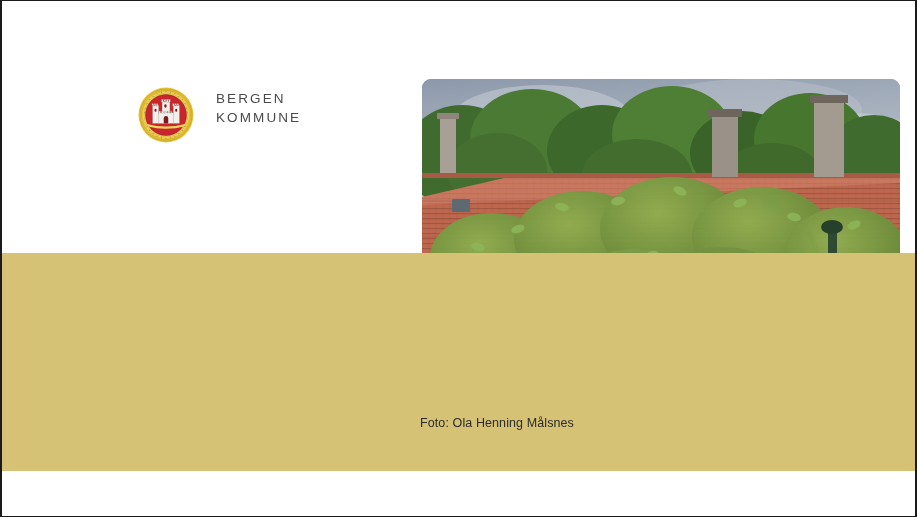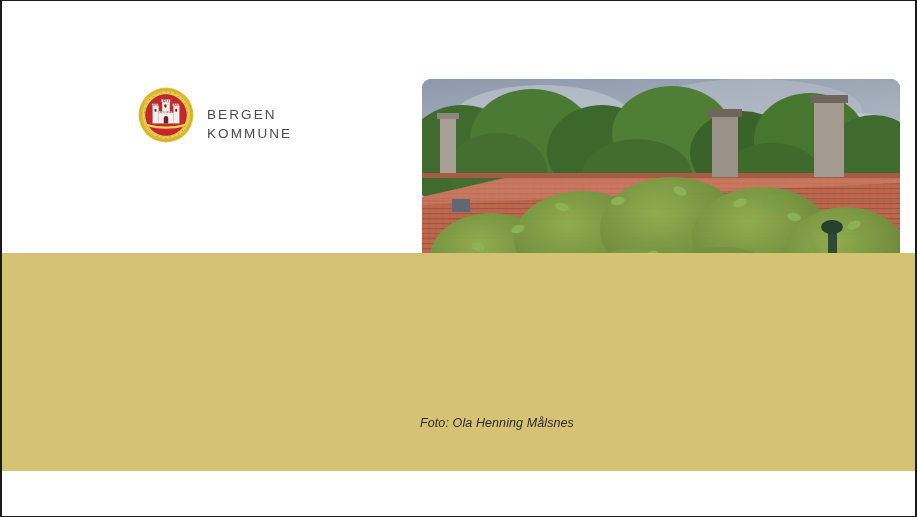--- a/index.html
+++ b/index.html
@@ -23,22 +23,22 @@
     border-top: 1px solid #1a1a1a;
     border-bottom: 1px solid #1a1a1a;
   }
 
   
   #logo-block {
     position: absolute;
     left: 136px;
     top: 86px;
     display: flex;
-    align-items: flex-end;
-    gap: 13px;
+    align-items: flex-start;
+    gap: 22px;
   }
   #seal {
     width: 56px;
     height: 56px;
     flex: 0 0 auto;
     display: block;
   }
   #wordmark {
     display: flex;
     flex-direction: column;
@@ -107,21 +107,20 @@
     line-height: 24px;
     margin: 14px 0 0 0;
   }
 
   
   #photo-credit {
     position: absolute;
     left: 418px;
     top: 415px;
     font-size: 12.5px;
-    font-style: italic;
     color: #2b2b2b;
     letter-spacing: 0.1px;
   }
 </style>
 </head>
 <body>
 
 <div id="slide">
 
   <div id="logo-block">

